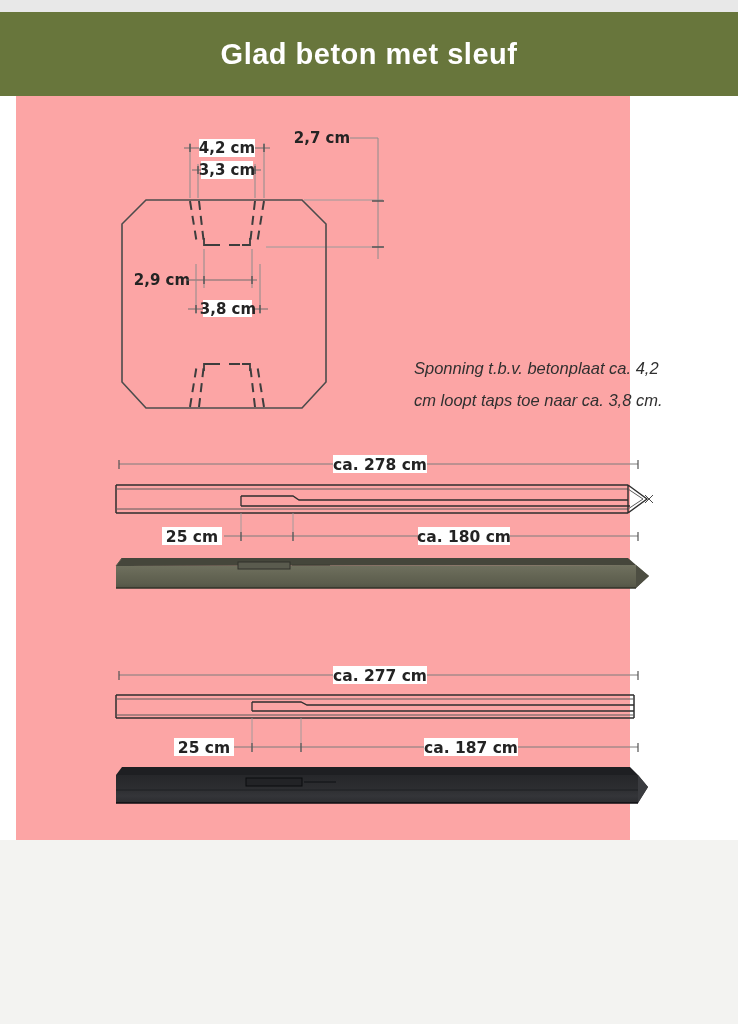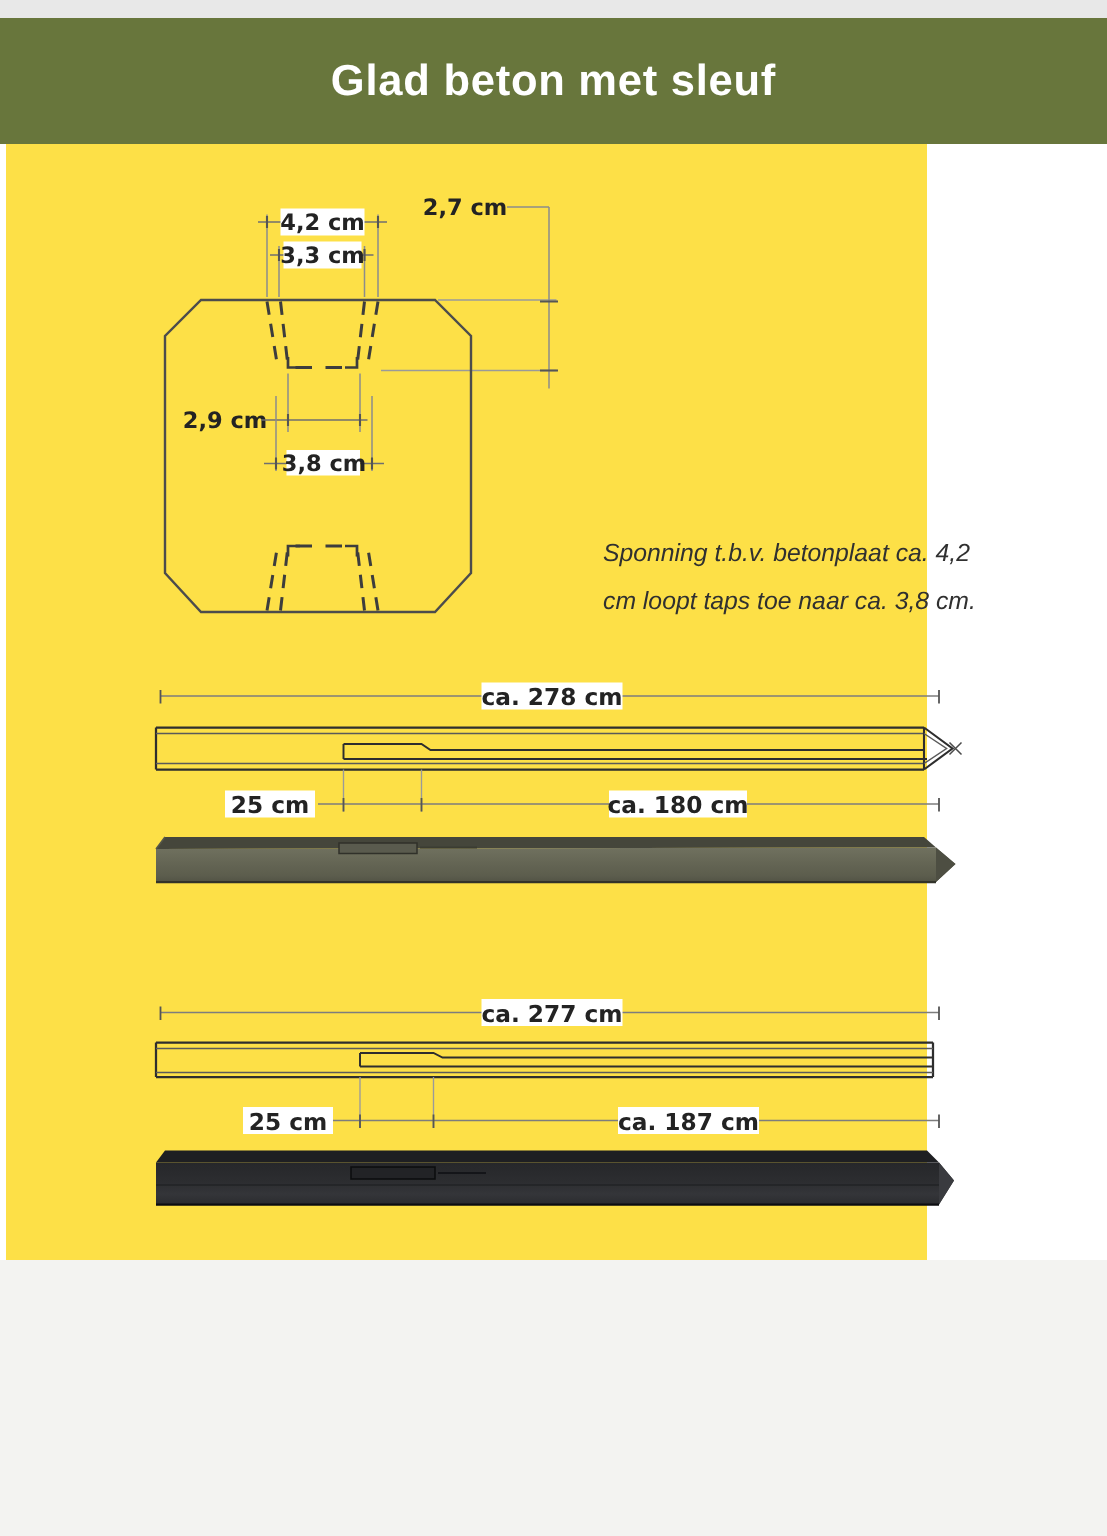--- a/index.html
+++ b/index.html
@@ -8,21 +8,21 @@
     background:#ffffff;overflow:hidden;
     font-family:"Liberation Sans", sans-serif;
   }
   .banner{
     position:absolute;left:0;top:0;width:738px;height:84px;
     background:#68763c;display:flex;align-items:center;justify-content:center;
   }
   .banner h1{
     margin:0;color:#ffffff;font-size:29px;font-weight:700;letter-spacing:.5px;
   }
-  .drawing-area{position:absolute;left:4px;top:84px;width:614px;height:744px;background:#fde047;}
+  .drawing-area{position:absolute;left:16px;top:84px;width:614px;height:744px;background:#fca5a5;}
   .drawing-area svg{display:block;}
 
   
   .dim{font-family:"DejaVu Sans", "Liberation Sans", sans-serif;font-size:15px;font-weight:700;fill:#232323;}
   .dim-big{font-family:"DejaVu Sans", "Liberation Sans", sans-serif;font-size:15.5px;font-weight:700;fill:#232323;}
   .note{font-family:"Liberation Sans", sans-serif;font-size:16.5px;font-style:italic;font-weight:500;fill:#303030;}
 
   .type-picker{
     position:absolute;left:0;top:828px;width:738px;height:196px;
     background:#f3f3f1;

